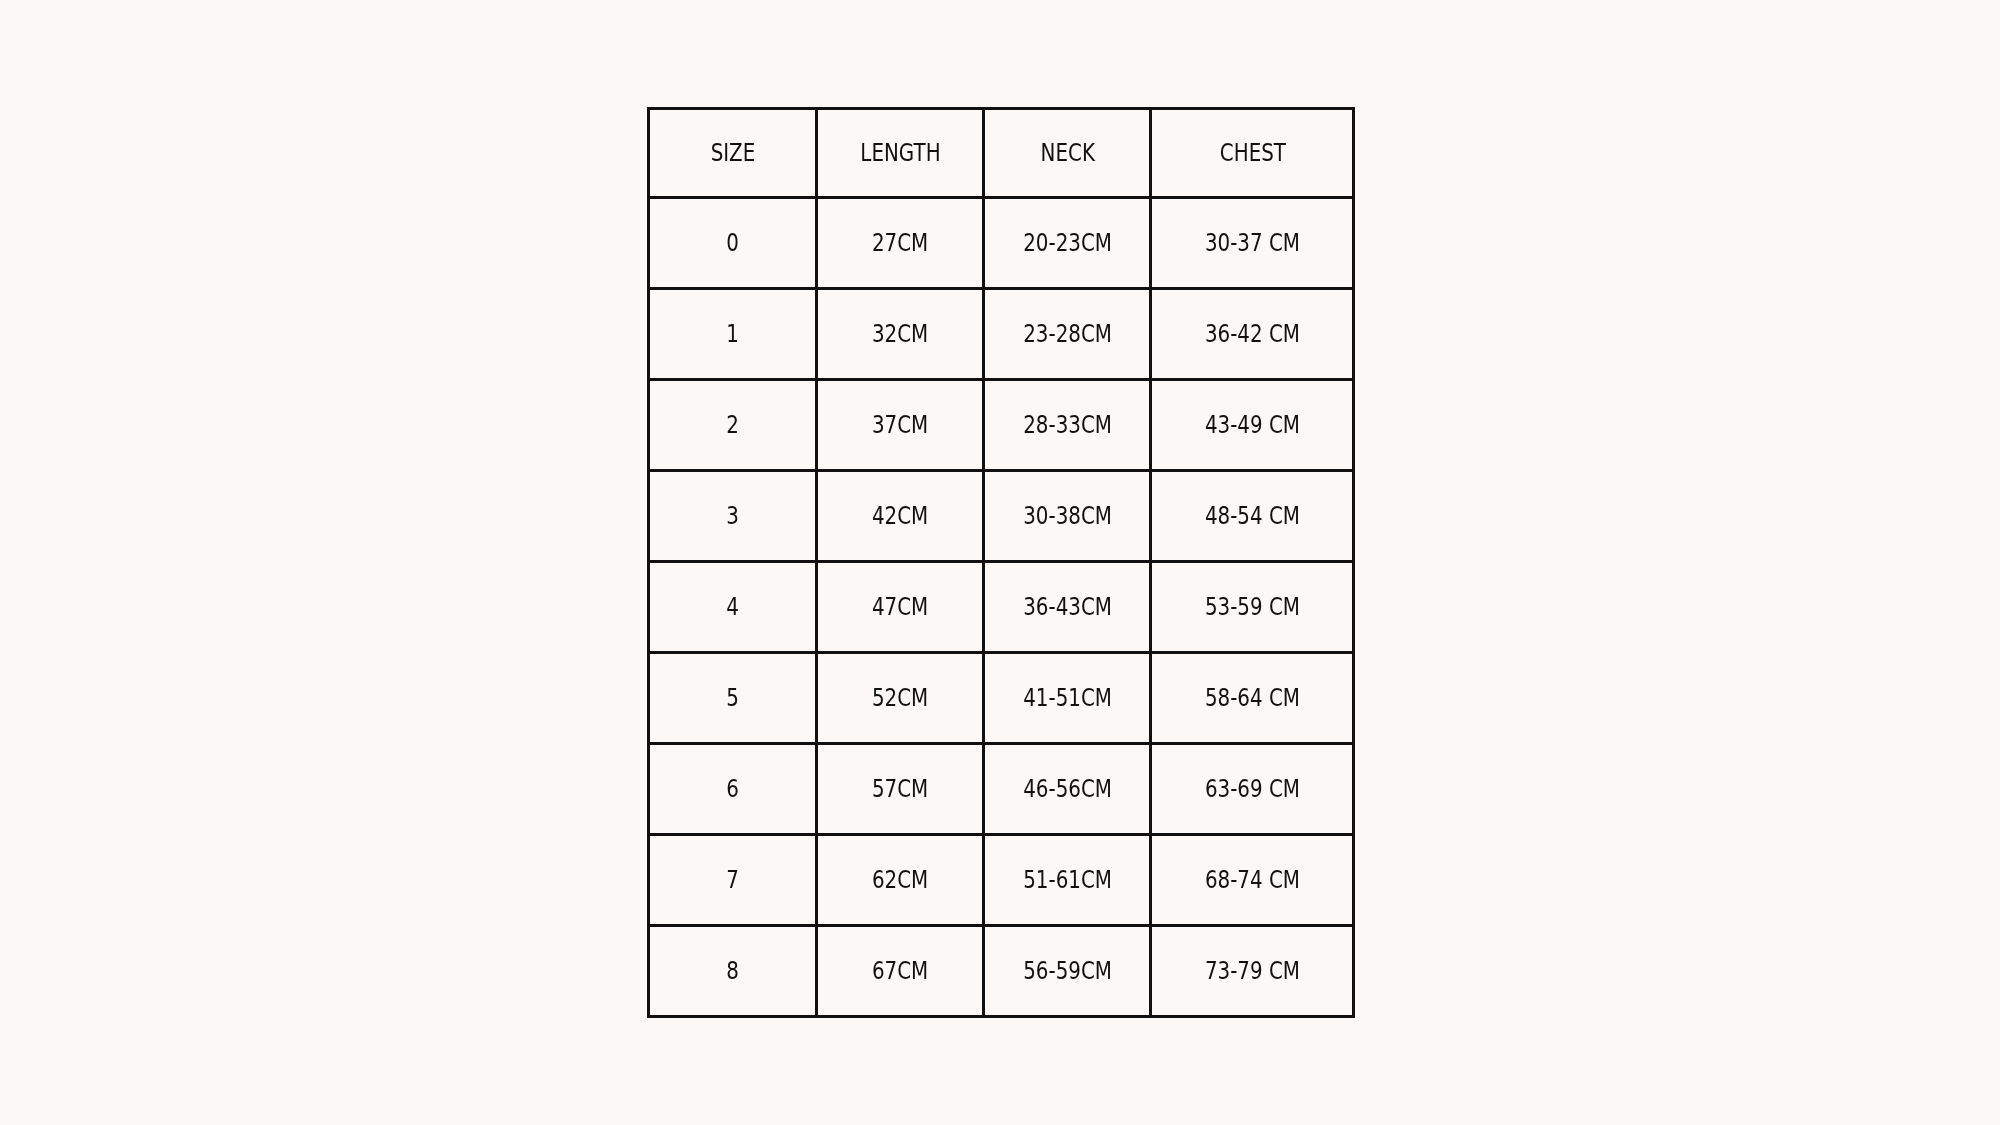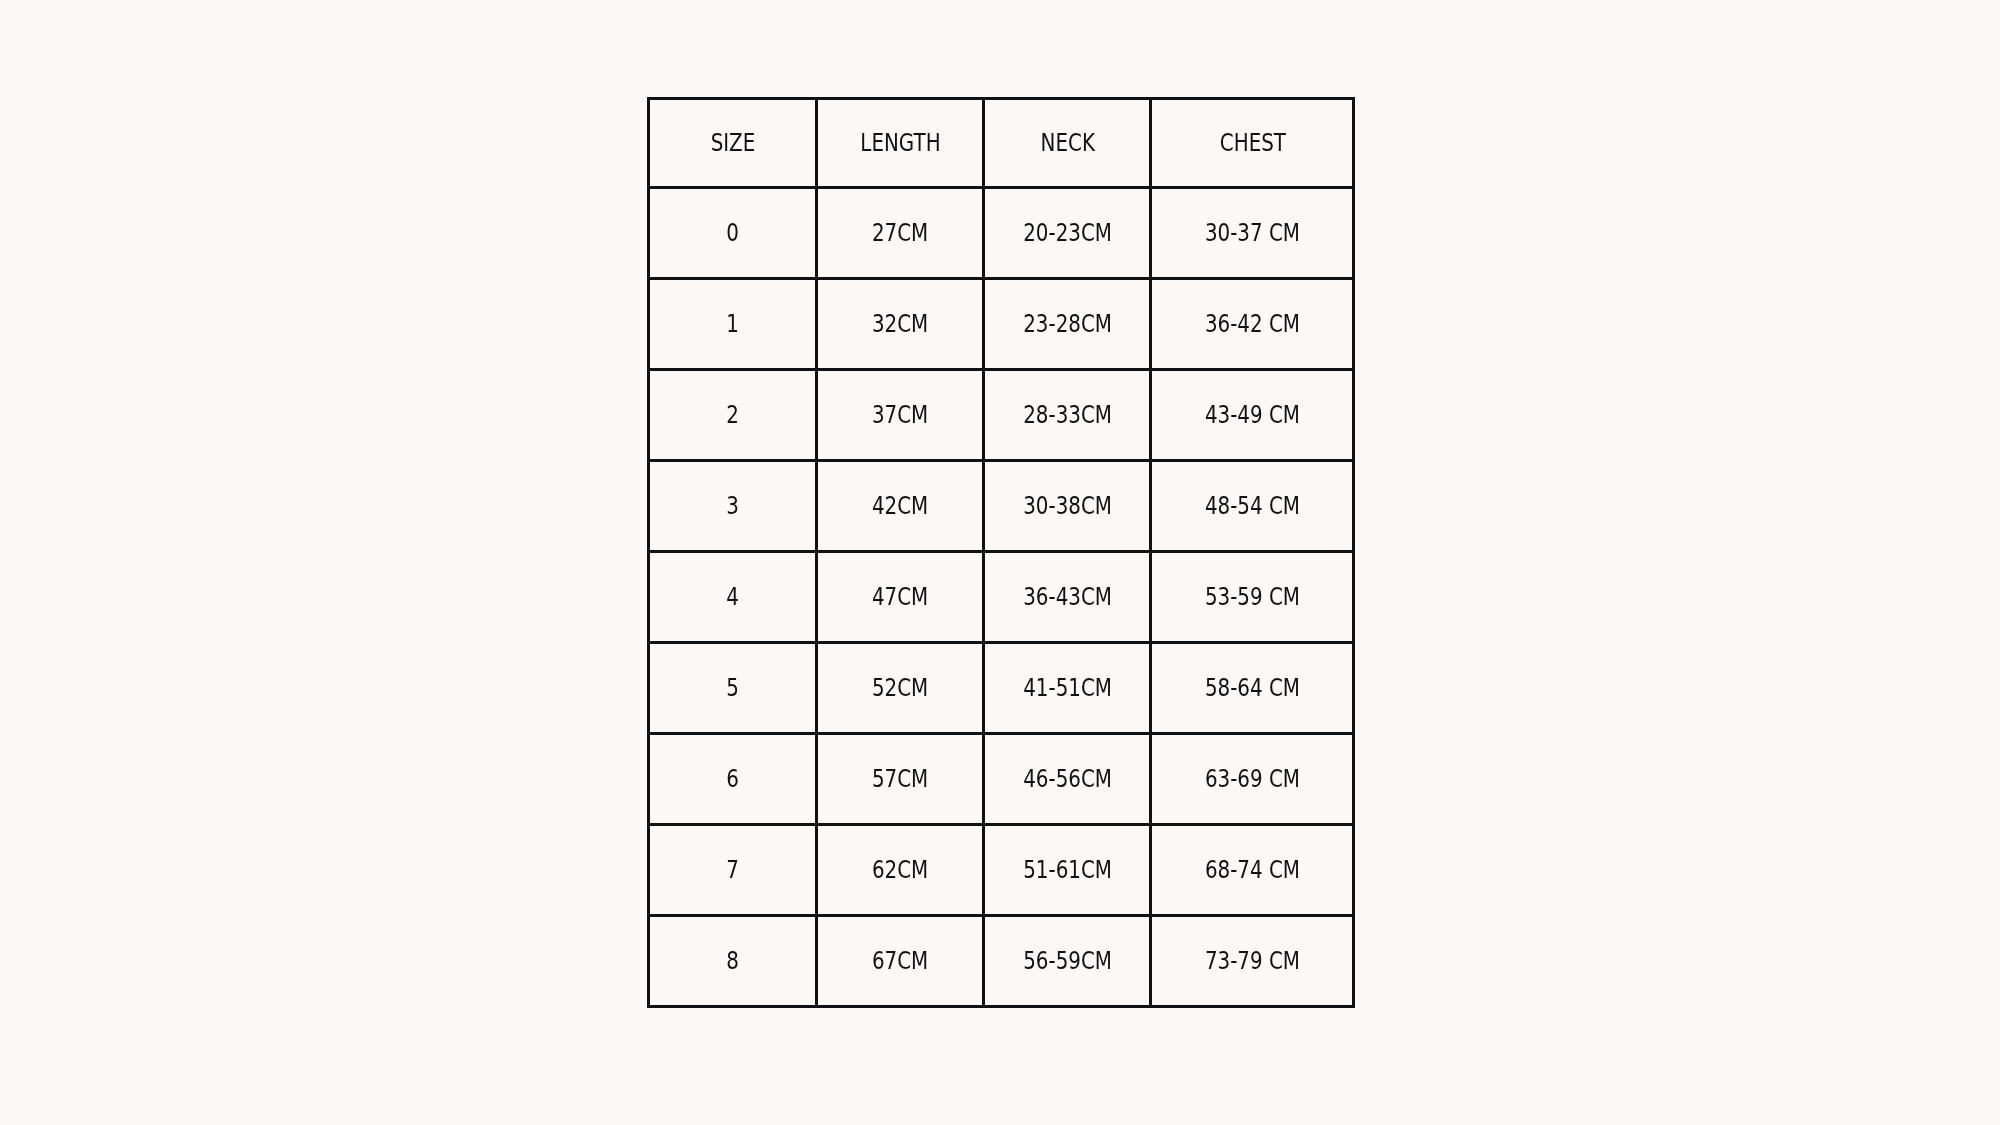--- a/index.html
+++ b/index.html
@@ -10,21 +10,21 @@
       width: 2000px;
       height: 1125px;
       background: #fcf8f5;
       position: relative;
       overflow: hidden;
       font-family: "DejaVu Sans", sans-serif;
     }
     .size-chart {
       position: absolute;
       left: 647px;
-      top: 97px;
+      top: 107px;
       border-collapse: collapse;
       table-layout: fixed;
       width: 705px;
       height: 911px;
       border: 3px solid #111;
     }
     .size-chart col.c-size { width: 168px; }
     .size-chart col.c-length { width: 167px; }
     .size-chart col.c-neck { width: 167px; }
     .size-chart col.c-chest { width: 203px; }

